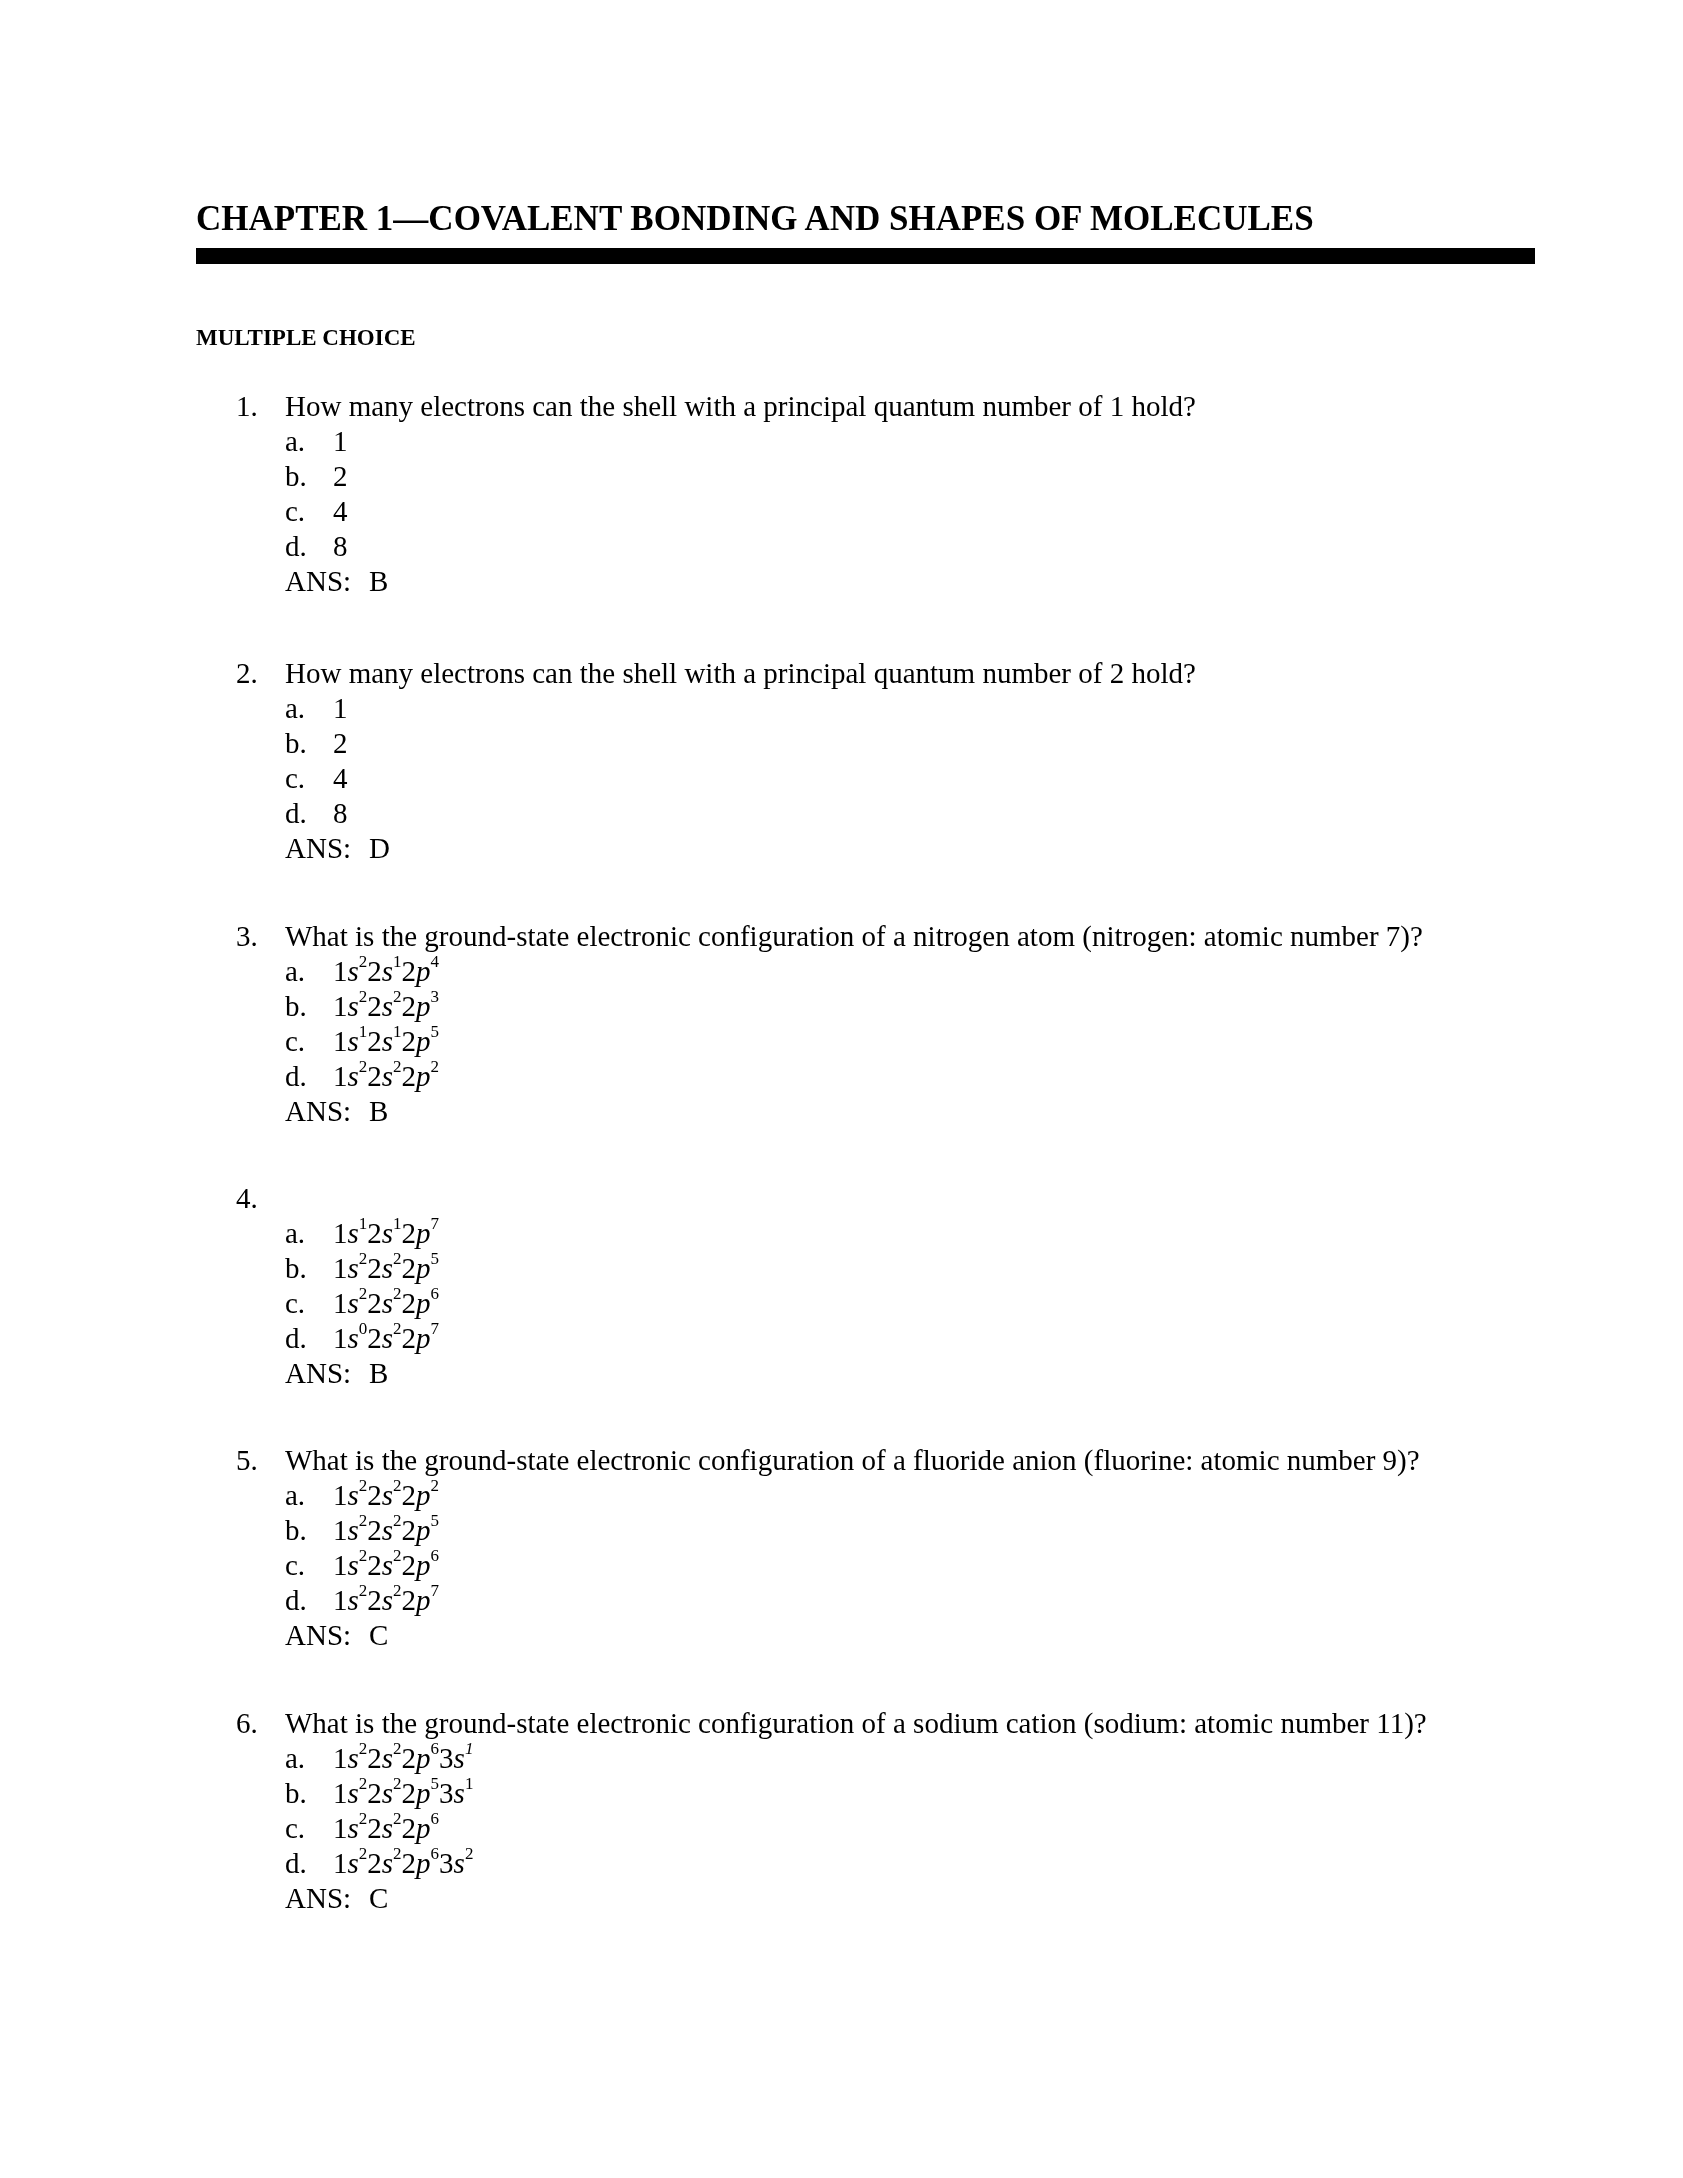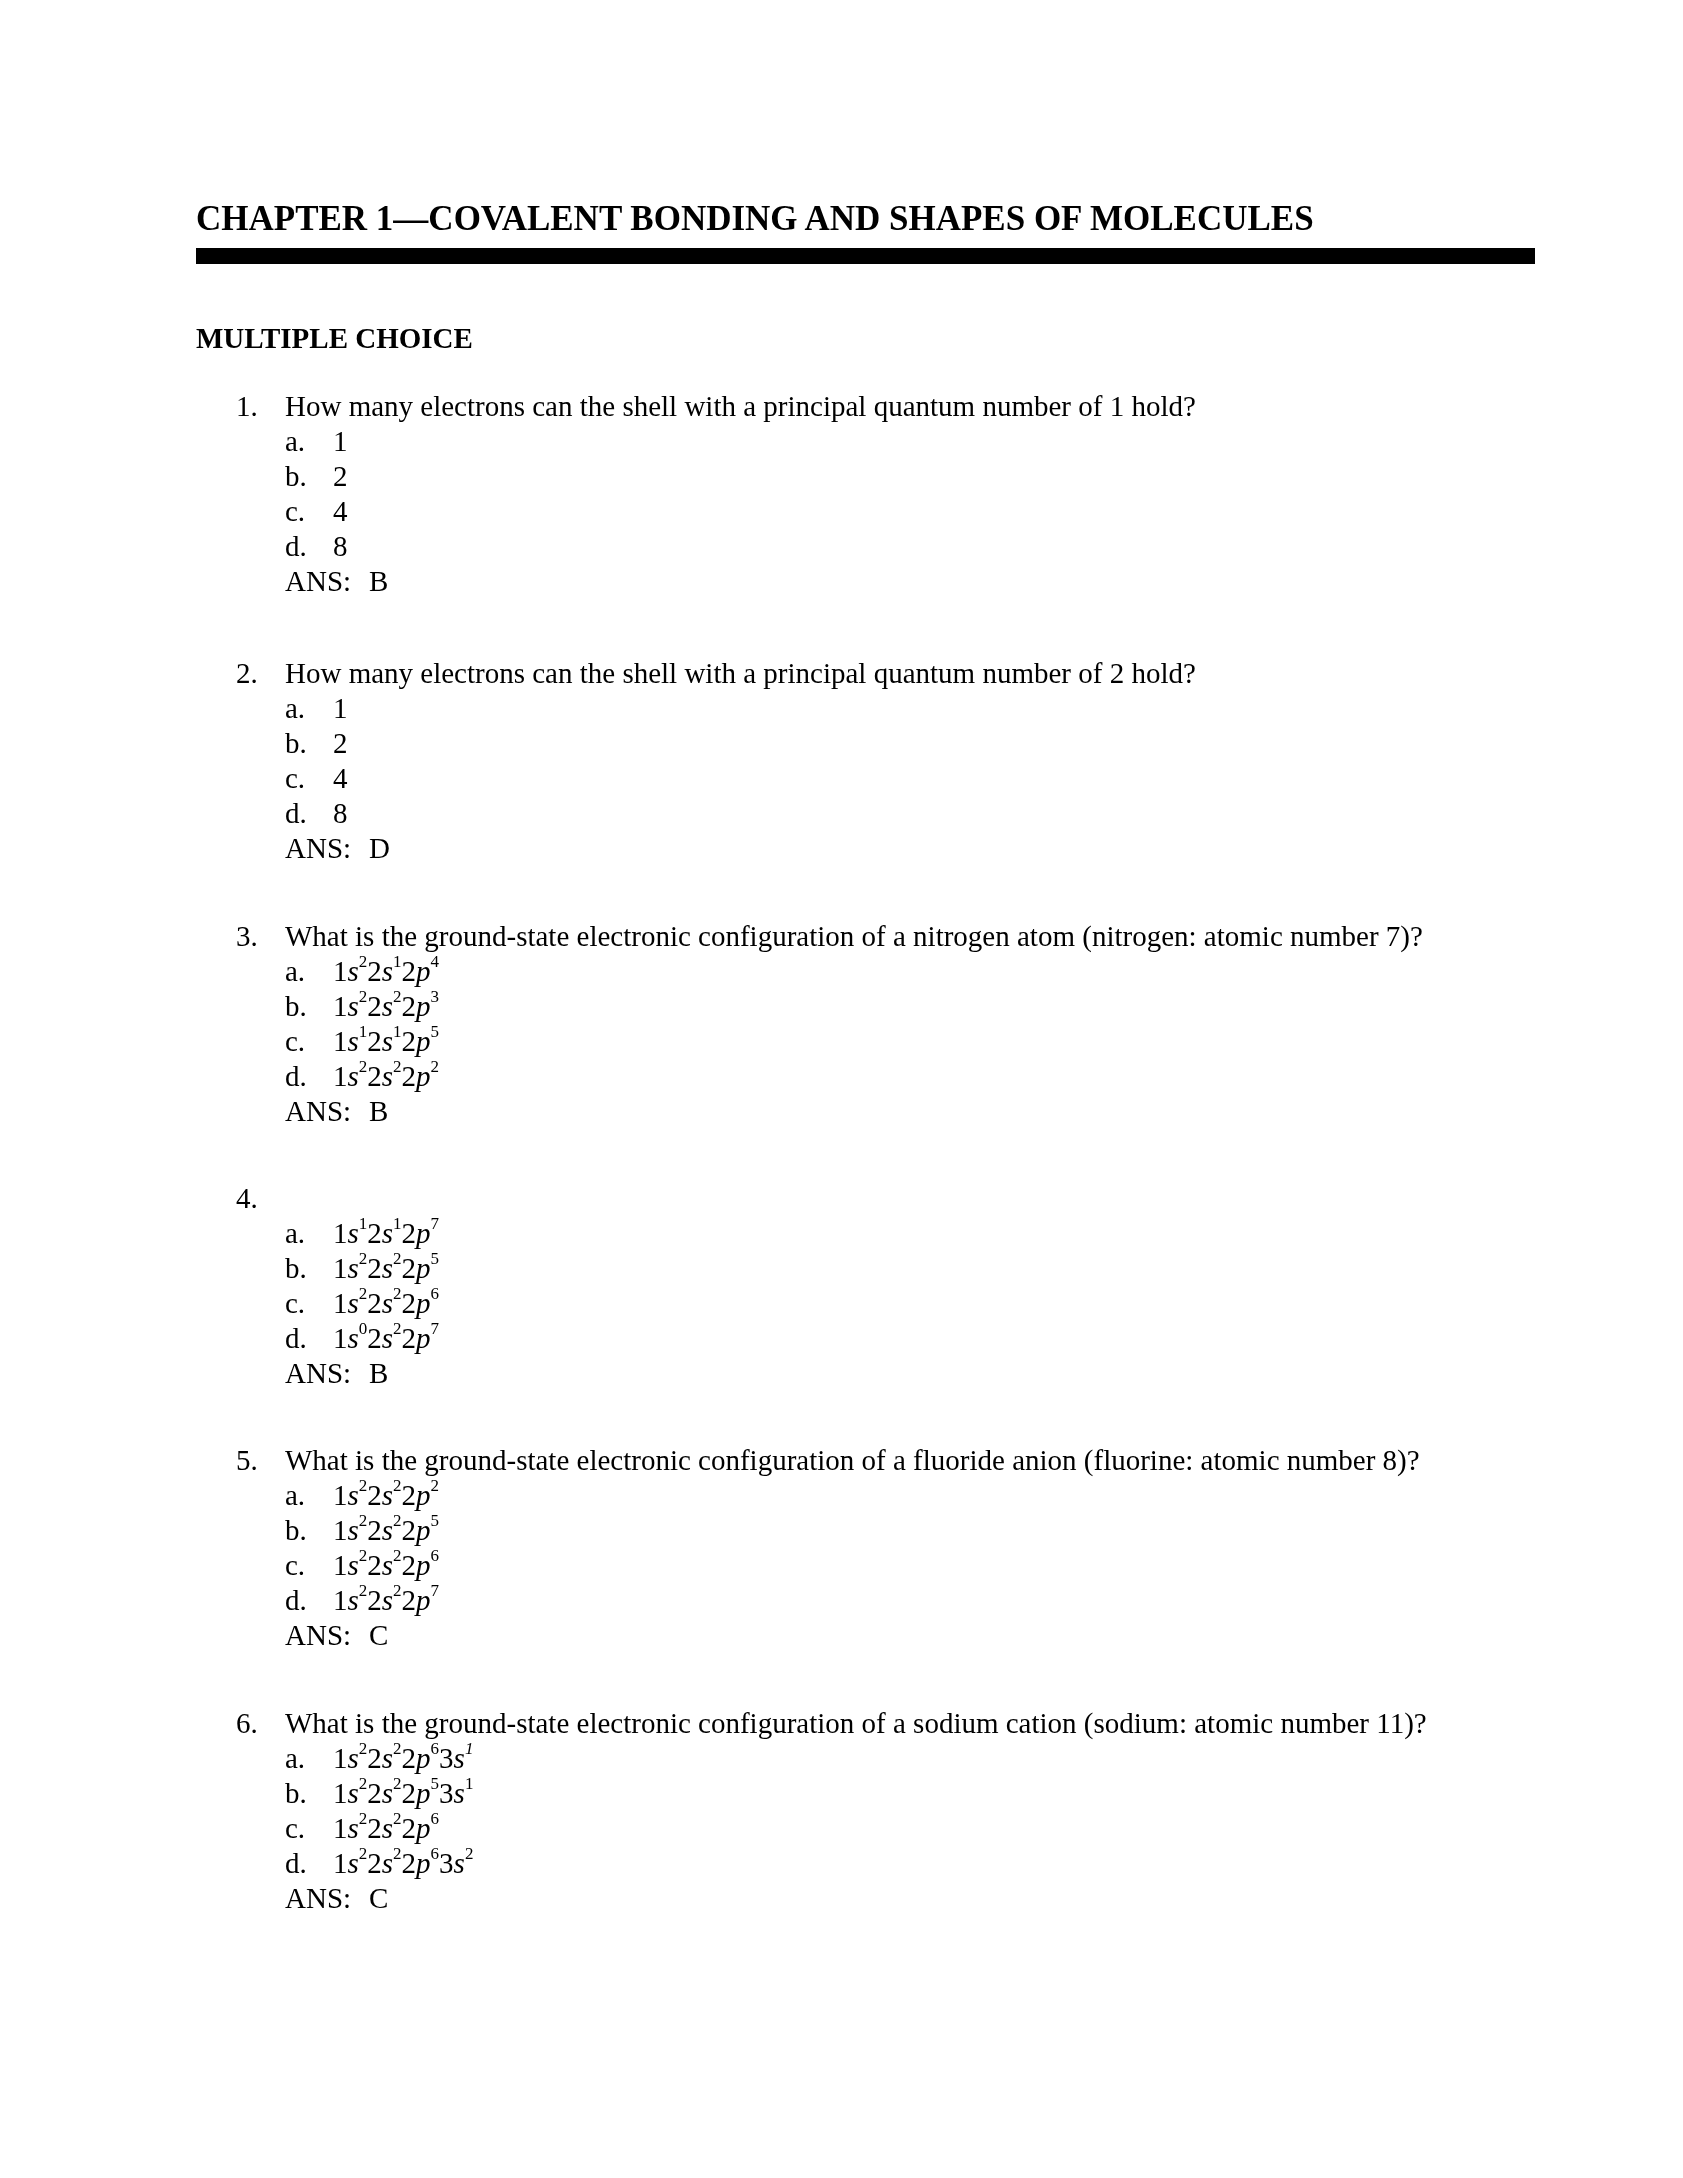--- a/index.html
+++ b/index.html
@@ -10,21 +10,21 @@
   .page { position: absolute; left: 0; top: 0; width: 1683px; height: 2178px; }
   .chapter-title {
     position: absolute; left: 196px; top: 198px;
     font-size: 35px; font-weight: bold; line-height: 42px; white-space: nowrap;
   }
   .title-bar {
     position: absolute; left: 196px; top: 248px; width: 1339px; height: 16px; background: #000;
   }
   .section-heading {
     position: absolute; left: 196px; top: 320px;
-    font-size: 29px; font-weight: bold; line-height: 36px; white-space: nowrap;
+    font-size: 23px; font-weight: bold; line-height: 36px; white-space: nowrap;
   }
   .question {
     position: absolute; left: 0; width: 1683px;
     font-size: 29px; line-height: 35px;
   }
   .q-line { position: relative; height: 35px; white-space: nowrap; }
   .q-num { position: absolute; left: 236px; }
   .q-text { position: absolute; left: 285px; }
   .opt { position: relative; height: 35px; white-space: nowrap; }
   .opt-letter { position: absolute; left: 285px; }
@@ -142,21 +142,21 @@
           <span class="opt-value">1<i>s</i><sup>0</sup>2<i>s</i><sup>2</sup>2<i>p</i><sup>7</sup></span>
         </div>
         <div class="ans">
           <span class="ans-label">ANS:</span>
           <span class="ans-value">B</span>
         </div>
       </div>
       <div class="question" style="top: 1443px;">
         <div class="q-line">
           <span class="q-num">5.</span>
-          <span class="q-text">What is the ground-state electronic configuration of a fluoride anion (fluorine: atomic number 8)?</span>
+          <span class="q-text">What is the ground-state electronic configuration of a fluoride anion (fluorine: atomic number 9)?</span>
         </div>
         <div class="opt">
           <span class="opt-letter">a.</span>
           <span class="opt-value">1<i>s</i><sup>2</sup>2<i>s</i><sup>2</sup>2<i>p</i><sup>2</sup></span>
         </div>
         <div class="opt">
           <span class="opt-letter">b.</span>
           <span class="opt-value">1<i>s</i><sup>2</sup>2<i>s</i><sup>2</sup>2<i>p</i><sup>5</sup></span>
         </div>
         <div class="opt">

